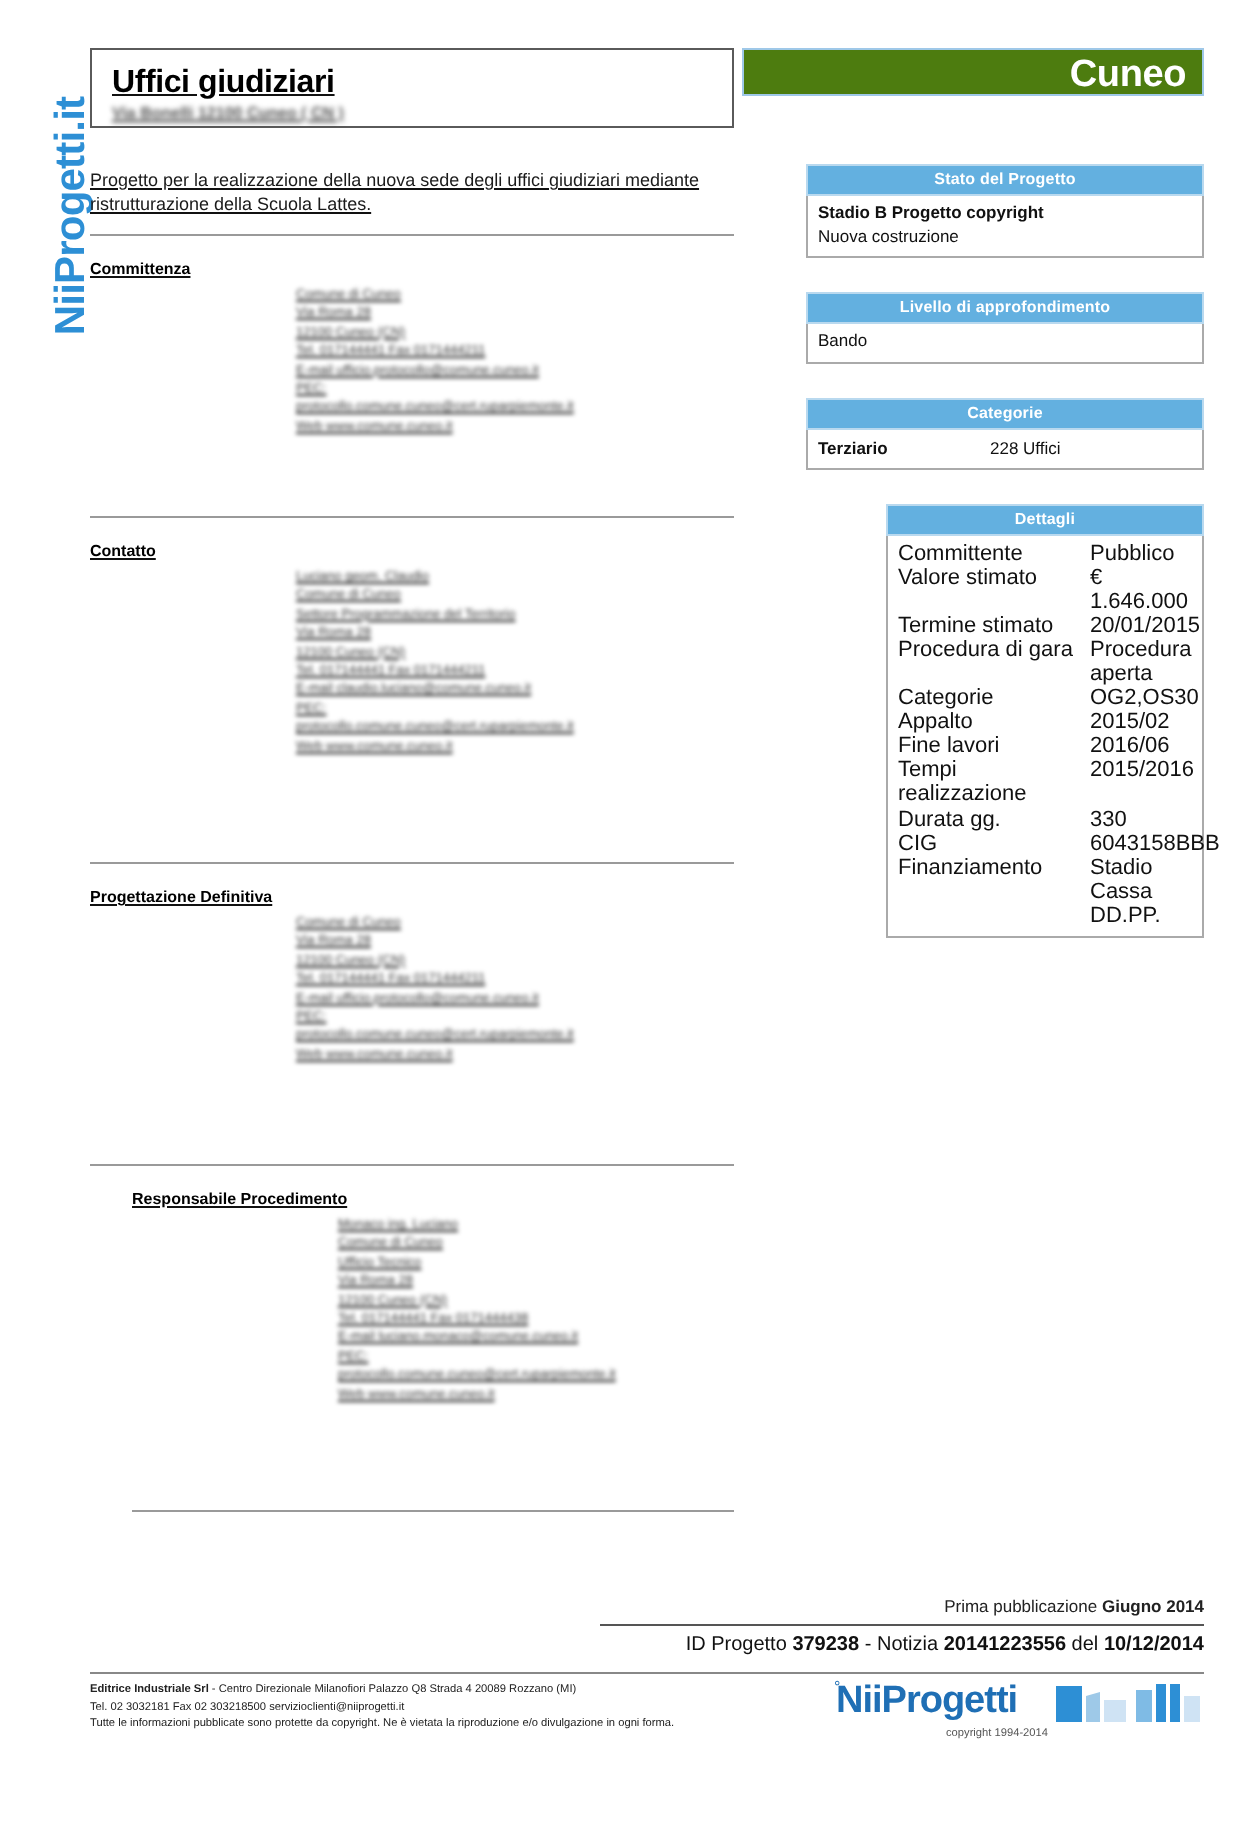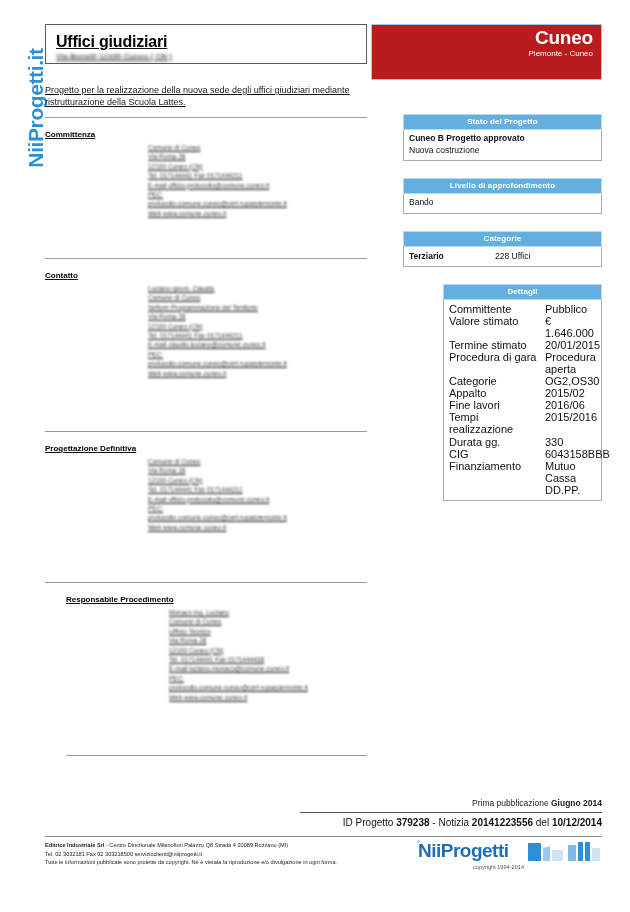--- a/index.html
+++ b/index.html
@@ -72,23 +72,23 @@
     font-size: 8px;
     font-weight: bold;
     color: #555;
     margin-top: 2px;
     filter: blur(1.35px);
     -webkit-filter: blur(1.35px);
   }
 
   
   .city-box {
-    background: #b91c1c;
+    background: #4d7c0f;
     border: 1px solid #9fc8e8;
-    height: 56px;
+    height: 24px;
     box-sizing: border-box;
     text-align: right;
     padding: 2px 8px 0 0;
   }
   .city-name {
     color: #ffffff;
     font-size: 19px;
     font-weight: bold;
     line-height: 21px;
     letter-spacing: -0.2px;
@@ -330,21 +330,21 @@
   <div class="col-right">
 
     <div class="city-box">
       <div class="city-name">Cuneo</div>
       <div class="city-region">Piemonte - Cuneo</div>
     </div>
 
     <div class="panel" style="margin-top:34px;">
       <div class="panel-header">Stato del Progetto</div>
       <div class="panel-body">
-        <div class="line bold">Cuneo B Progetto approvato</div>
+        <div class="line bold">Stadio B Progetto copyright</div>
         <div class="line">Nuova costruzione</div>
       </div>
     </div>
 
     <div class="panel" style="margin-top:17px;">
       <div class="panel-header">Livello di approfondimento</div>
       <div class="panel-body">
         <div class="line">Bando</div>
       </div>
     </div>
@@ -397,21 +397,21 @@
         <div class="detail-row">
           <div class="detail-label">Durata gg.</div>
           <div class="detail-value">330</div>
         </div>
         <div class="detail-row">
           <div class="detail-label">CIG</div>
           <div class="detail-value">6043158BBB</div>
         </div>
         <div class="detail-row">
           <div class="detail-label">Finanziamento</div>
-          <div class="detail-value">Mutuo Cassa DD.PP.</div>
+          <div class="detail-value">Stadio Cassa DD.PP.</div>
         </div>
       </div>
     </div>
 
   </div>
 
   <div class="pub-block">
     <div class="pub-first">
       <span>Prima pubblicazione</span>
       <b>Giugno 2014</b>

